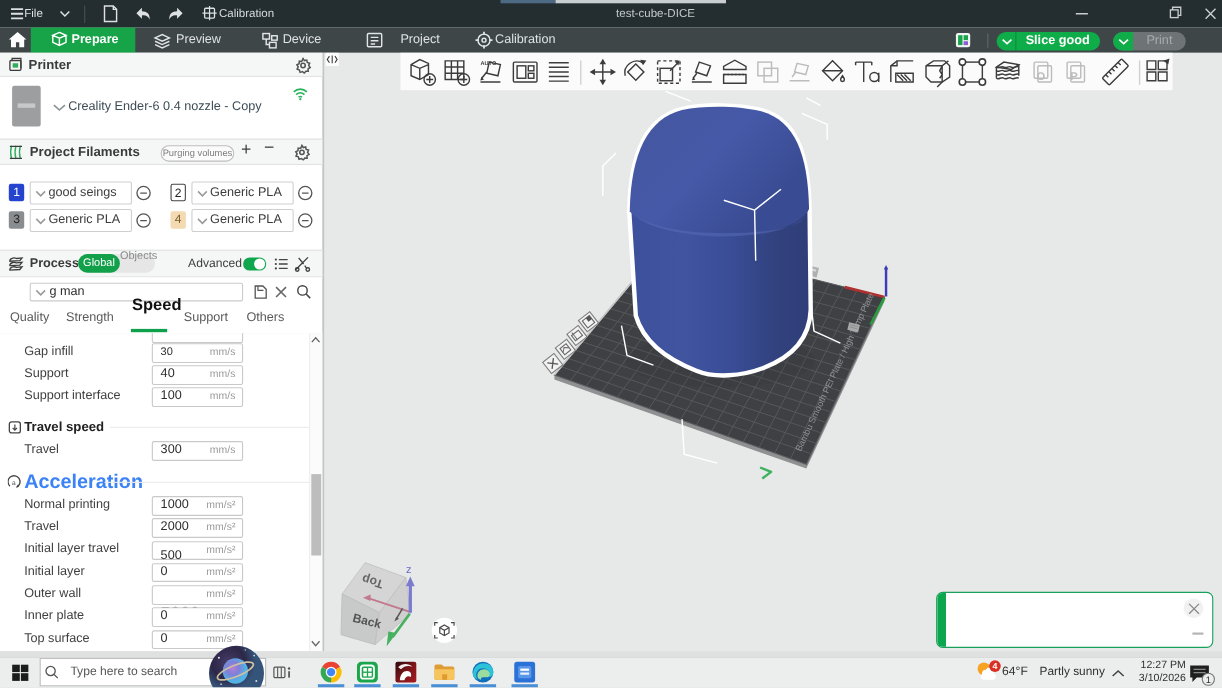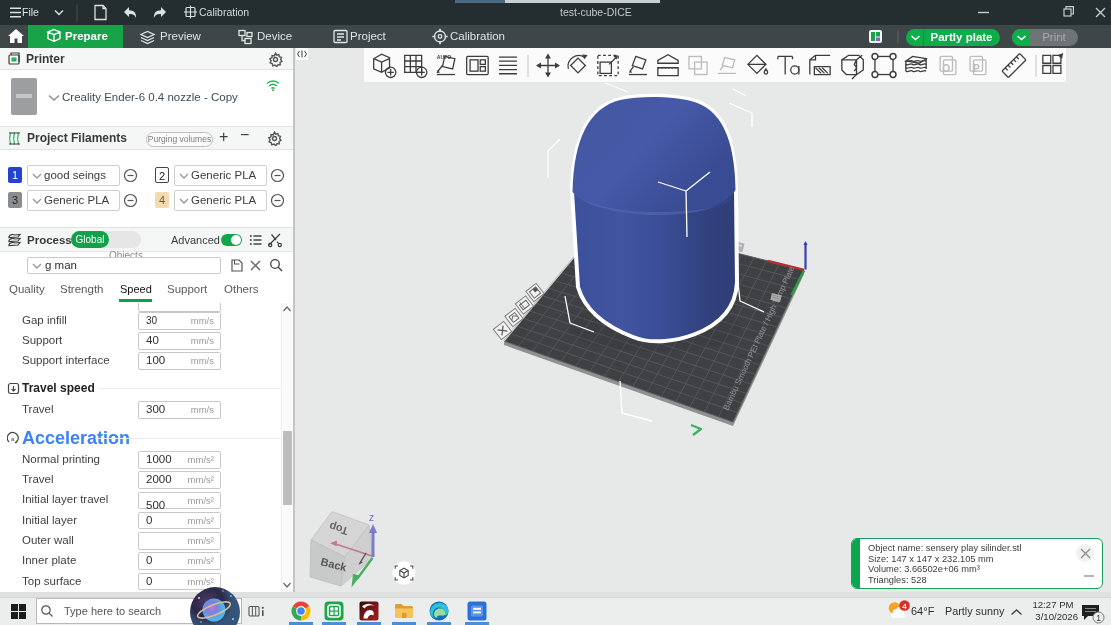--- a/index.html
+++ b/index.html
@@ -63,35 +63,35 @@
  </g>
  <g stroke="#e2e5e5" stroke-width="1.3" fill="none">
   <circle cx="440" cy="11.5" r="5.5"></circle>
         <circle cx="440" cy="11.5" r="1.8"></circle>
   <path d="M440 3.8v3M440 16.2v3M432.3 11.5h3M444.7 11.5h3" stroke-width="1.6"></path>
  </g>
 </svg>
 <div class="a" style="left:65px;top:25px;height:23px;line-height:23px;color:#fff;font-size:11.5px;font-weight:700">Prepare</div>
 <div class="a" style="left:160px;top:25px;height:23px;line-height:23px;color:#dfe3e3;font-size:11.5px">Preview</div>
 <div class="a" style="left:257px;top:25px;height:23px;line-height:23px;color:#dfe3e3;font-size:11.5px">Device</div>
-<div class="a" style="left:350px;top:25px;height:41px;line-height:23px;color:#dfe3e3;font-size:11.5px">Project</div>
+<div class="a" style="left:364px;top:25px;height:41px;line-height:23px;color:#dfe3e3;font-size:11.5px">Project</div>
 <div class="a" style="left:450px;top:25px;height:23px;line-height:23px;color:#dfe3e3;font-size:11.5px">Calibration</div>
 <svg class="a" style="left:865px;top:29px" width="40" height="16" viewBox="0 0 40 16">
  <rect x="4" y="1" width="13" height="13" rx="2" fill="#f2f4f4"></rect>
  <rect x="6" y="3" width="4" height="9" fill="#16a34a"></rect>
       <rect x="11" y="3" width="4" height="4.5" fill="#16a34a"></rect>
  <rect x="11" y="8.5" width="4" height="3.5" fill="#8e5bd1"></rect>
  <line x1="33" y1="1.5" x2="33" y2="14.5" stroke="#5a6264" stroke-width="1.2"></line>
 </svg>
 <div class="a" style="left:906px;top:29px;width:94px;height:17px;background:#0ead49;border-radius:9px"></div>
 <svg class="a" style="left:906px;top:29px" width="94" height="17" viewBox="0 0 94 17">
  <line x1="17.5" y1="0" x2="17.5" y2="17" stroke="#0b8c3c" stroke-width="1"></line>
  <path d="M5.5 7l4 3.6 4-3.6" stroke="#fff" stroke-width="1.5" fill="none"></path>
 </svg>
-<div class="a" style="left:923px;top:29px;width:77px;height:17px;line-height:17px;text-align:center;color:#fff;font-size:11.5px;font-weight:700">Partly plate</div>
+<div class="a" style="left:923px;top:29px;width:77px;height:17px;line-height:17px;text-align:center;color:#fff;font-size:11.5px;font-weight:700">Slice good</div>
 <div class="a" style="left:1012px;top:29px;width:66px;height:17px;background:#6e7476;border-radius:9px"></div>
 <div class="a" style="left:1012px;top:29px;width:18px;height:17px;background:#0ead49;border-radius:9px 0 0 9px"></div>
 <svg class="a" style="left:1012px;top:29px" width="66" height="17" viewBox="0 0 66 17">
  <path d="M5.5 7l4 3.6 4-3.6" stroke="#fff" stroke-width="1.5" fill="none"></path>
 </svg>
 <div class="a" style="left:1030px;top:29px;width:48px;height:17px;line-height:17px;text-align:center;color:#a6abad;font-size:11.5px">Print</div>
 
 <div class="a" style="left:0;top:48px;width:295px;height:544px;background:#fff;border-right:2px solid #c2c5c5"></div>
 
 <div class="a" style="left:0;top:48px;width:293px;height:22px;background:#f5f6f6;border-bottom:1px solid #e2e2e2"></div>
@@ -183,21 +183,21 @@
 <svg class="a" style="left:7px;top:232px" width="15" height="15" viewBox="0 0 15 15">
  <g stroke="#3c3c3c" stroke-width="1.2" fill="none">
  <path d="M2 4.5C3 2.5 6 2 8 3l5-.5-2 2.5-9 .5z"></path>
         <path d="M2 8.5C3 6.5 6 6 8 7l5-.5-2 2.5-9 .5z"></path>
         <path d="M2 12.5C3 10.5 6 10 8 11l5-.5-2 2.5-9 .5z"></path>
       </g>
 </svg>
 <div class="a" style="left:27px;top:228px;height:24px;line-height:24px;font-size:11.5px;font-weight:700;color:#3a3a3a">Process</div>
 <div class="a" style="left:71px;top:231px;width:70px;height:17px;background:#e6e6e6;border-radius:9px"></div>
 <div class="a" style="left:71px;top:231px;width:38px;height:17px;background:#13a04b;border-radius:9px;color:#fff;font-size:10px;text-align:center;line-height:17px">Global</div>
-<div class="a" style="left:109px;top:247px;width:32px;height:17px;color:#8b8b8b;font-size:10px;text-align:center;line-height:17px">Objects</div>
+<div class="a" style="left:109px;top:224px;width:32px;height:17px;color:#8b8b8b;font-size:10px;text-align:center;line-height:17px">Objects</div>
 <div class="a" style="left:171px;top:228px;height:24px;line-height:24px;font-size:11px;color:#3c3c3c">Advanced</div>
 <div class="a" style="left:221px;top:234px;width:21px;height:12px;background:#10a64d;border-radius:6px"></div>
 <div class="a" style="left:231px;top:235px;width:10px;height:10px;background:#fff;border-radius:50%"></div>
 <svg class="a" style="left:249px;top:233px" width="14" height="14" viewBox="0 0 14 14">
  <g stroke="#444" stroke-width="1.3" fill="none">
         <path d="M4.5 3h8M4.5 7h8M4.5 11h8"></path>
       </g>
  <circle cx="1.8" cy="3" r="1" fill="#444"></circle>
       <circle cx="1.8" cy="7" r="1" fill="#444"></circle>
       <circle cx="1.8" cy="11" r="1" fill="#444"></circle>
@@ -220,21 +220,21 @@
 </svg>
 <svg class="a" style="left:249px;top:259px" width="13" height="13" viewBox="0 0 13 13">
       <path d="M2 2l9 9M11 2l-9 9" stroke="#666" stroke-width="1.4"></path>
     </svg>
 <svg class="a" style="left:269px;top:258px" width="15" height="15" viewBox="0 0 15 15">
       <circle cx="6" cy="6" r="4.3" fill="none" stroke="#444" stroke-width="1.3"></circle>
       <line x1="9.3" y1="9.3" x2="13" y2="13" stroke="#444" stroke-width="1.4"></line>
     </svg>
 <div class="a" style="left:9px;top:283px;font-size:11.5px;color:#5a5a5a">Quality</div>
 <div class="a" style="left:60px;top:283px;font-size:11.5px;color:#5a5a5a">Strength</div>
-<div class="a" style="left:120px;top:283px;font-size:11px;color:#111;font-weight:400">Speed</div>
+<div class="a" style="left:120px;top:269px;font-size:15px;color:#111;font-weight:700">Speed</div>
 <div class="a" style="left:167px;top:283px;font-size:11.5px;color:#5a5a5a">Support</div>
 <div class="a" style="left:224px;top:283px;font-size:11.5px;color:#5a5a5a">Others</div>
 <div class="a" style="left:119px;top:299px;width:33px;height:2.5px;background:#0ea04a"></div>
 <div class="a" style="left:0;top:303px;width:293px;height:1px;background:#ededed"></div>
 <div class="a" style="left:0;top:303px;width:281px;height:289px;overflow:hidden;background:#fff">
       <div class="a" style="left:0;top:-303px;width:281px;height:625px">
         <div class="a" style="left:138px;top:294px;width:83px;height:18px;border:1px solid #c9c9c9;border-radius:2px"></div>
 <div class="a" style="left:22px;top:312px;height:17.5px;line-height:17.5px;font-size:11.5px;color:#3f3f3f">Gap infill</div>
 <div class="a" style="left:138px;top:312px;width:83px;height:17.5px;border:1px solid #c9c9c9;border-radius:2px;background:#fff"></div>
 <div class="a" style="left:146px;top:312px;height:17.5px;line-height:17.5px;font-size:10px;color:#2e2e2e">30</div>
@@ -508,21 +508,20 @@
       </g>
       <circle cx="404" cy="573" r="11.5" fill="#fff"></circle>
       <g stroke="#4a4a4a" stroke-width="1.1" fill="none">
 <path d="M398 566h-2.8v2.8M410 566h2.8v2.8M398 580h-2.8v-2.8M410 580h2.8v-2.8"></path>
 <path d="M404 568.2l4.2 2.4v4.8l-4.2 2.4-4.2-2.4v-4.8z"></path>
         <path d="M399.8 570.6l4.2 2.4 4.2-2.4M404 573v4.8"></path>
 </g>
     </svg>
 <div class="a" style="left:851px;top:538px;width:252px;height:51px;background:#fff;border:1.5px solid #18a05c;border-radius:6px;overflow:hidden">
  <div class="a" style="left:0;top:0;width:8px;height:51px;background:#0ca64e"></div>
- <div class="a" style="left:16px;top:4px;font-size:9.3px;line-height:10.6px;color:#3c3c3c">Object name: sensery play silinder.stl<br>Size: 147 x 147 x 232.105 mm<br>Volume: 3.66502e+06 mm³<br>Triangles: 528</div>
  <div class="a" style="left:224px;top:5px;width:18px;height:18px;border-radius:50%;background:#f1f1f1"></div>
  <svg class="a" style="left:228px;top:9px" width="11" height="11" viewBox="0 0 11 11">
         <path d="M1 1l9 9M10 1l-9 9" stroke="#8a8a8a" stroke-width="1.2"></path>
       </svg>
  <div class="a" style="left:232px;top:36px;width:10px;height:2px;background:#b5b5b5"></div>
 </div>
 
 <div class="a" style="left:0;top:592px;width:1111px;height:5px;background:#dfe1e1"></div>
 <div class="a" style="left:0;top:597px;width:1111px;height:28px;background:#eceeee;border-top:1px solid #d5d7d7"></div>
 <svg class="a" style="left:11px;top:604px" width="15" height="15" viewBox="0 0 15 15">
@@ -629,20 +628,20 @@
  <circle cx="8.5" cy="9" r="5.8" fill="#f6a323"></circle>
  <path d="M14.5 6.5a4.5 4.5 0 0 0-4 2.6 3.8 3.8 0 0 0-4.3 3.7c0 .4 0 .7.1 1.1a3.4 3.4 0 0 0 1.2 6.1h10.8a3.4 3.4 0 0 0 .6-6.7 4.6 4.6 0 0 0-4.4-6.8z" fill="#fff" transform="scale(0.82) translate(2,3)"></path>
  <circle cx="18.5" cy="6.5" r="5.3" fill="#d93025"></circle>
  <text x="18.5" y="9.5" font-size="8" fill="#fff" text-anchor="middle" font-family="Liberation Sans" font-weight="700">4</text>
 </svg>
 <div class="a" style="left:911px;top:597px;height:28px;line-height:28px;font-size:11px;color:#2f2f2f">64°F</div>
 <div class="a" style="left:945px;top:597px;height:28px;line-height:28px;font-size:10.8px;color:#2f2f2f">Partly sunny</div>
 <svg class="a" style="left:1010px;top:608px" width="13" height="8" viewBox="0 0 13 8">
       <path d="M1.5 6.5L6.5 2l5 4.5" stroke="#444" stroke-width="1.4" fill="none"></path>
     </svg>
-<div class="a" style="left:1028px;top:599px;width:50px;text-align:center;font-size:9.6px;color:#2f2f2f">12:27 PM</div>
+<div class="a" style="left:1028px;top:599px;width:50px;text-align:right;font-size:9.6px;color:#2f2f2f">12:27 PM</div>
 <div class="a" style="left:1028px;top:611px;width:50px;text-align:right;font-size:9.6px;color:#2f2f2f">3/10/2026</div>
 <svg class="a" style="left:1081px;top:602px" width="24" height="22" viewBox="0 0 24 22">
  <path d="M1 3h17v11H7l-4 4v-4H1z" fill="#1f1f1f"></path>
  <path d="M4 6.5h11M4 9.5h11" stroke="#888" stroke-width="1.2"></path>
  <circle cx="17.5" cy="15.5" r="5.5" fill="#eceeee" stroke="#777" stroke-width="1"></circle>
  <text x="17.5" y="18.6" font-size="8.5" fill="#333" text-anchor="middle" font-family="Liberation Sans">1</text>
 </svg>
 </div>
 </body></html>

